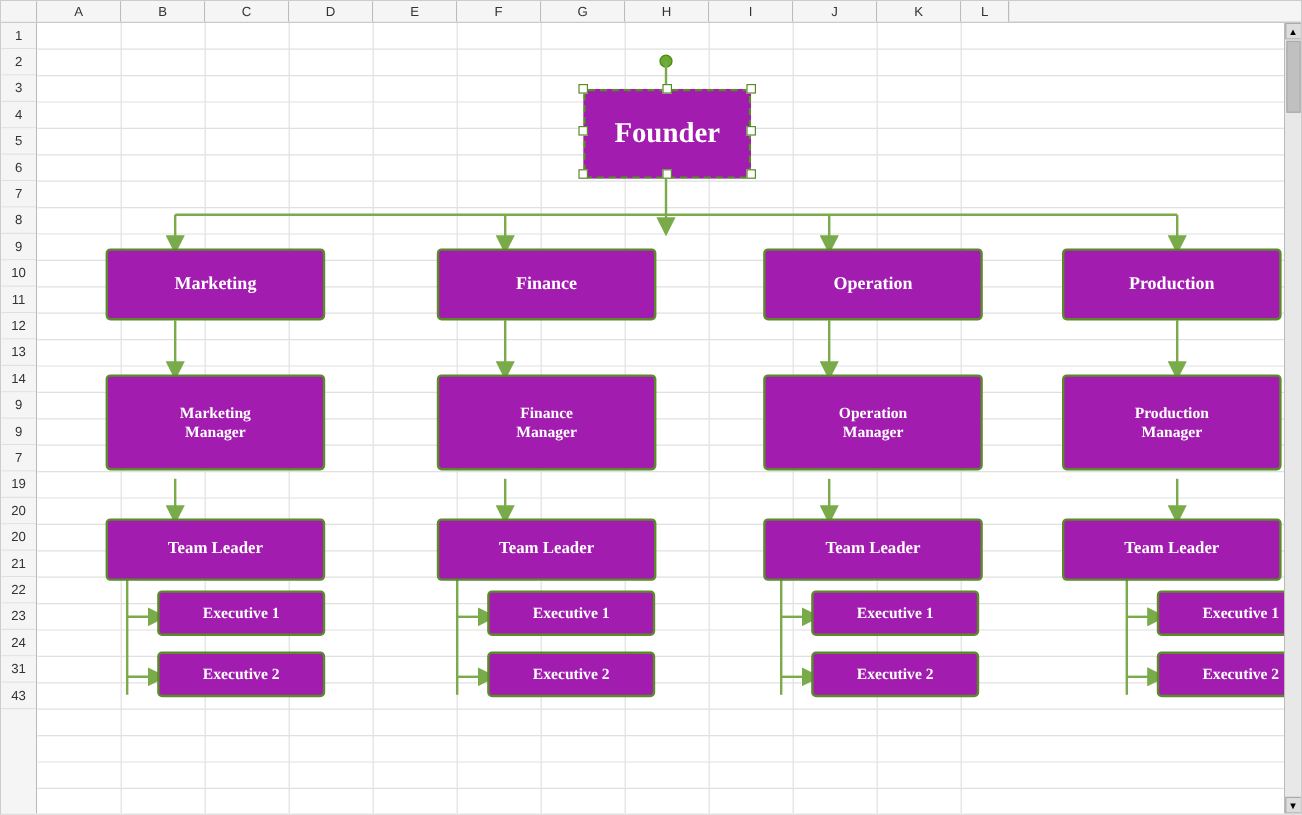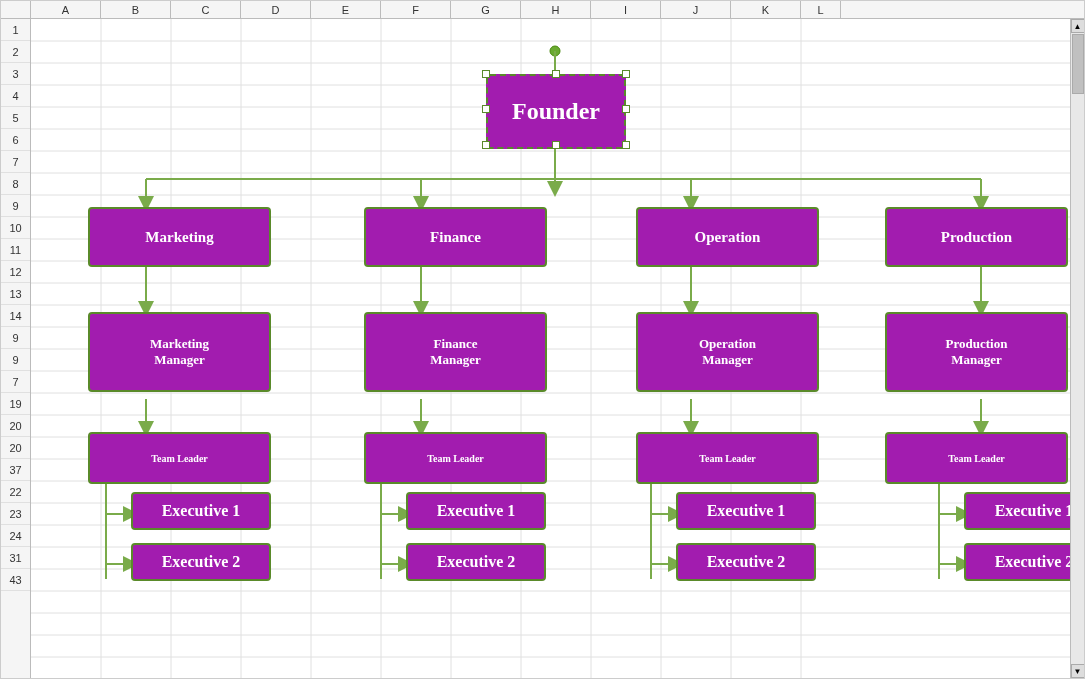--- a/index.html
+++ b/index.html
@@ -99,25 +99,25 @@
 
     .org-box.dept {
       font-size: 15px;
     }
 
     .org-box.manager {
       font-size: 13px;
     }
 
     .org-box.team-leader {
-      font-size: 10px;
+      font-size: 14px;
     }
 
     .org-box.executive {
-      font-size: 16px;
+      font-size: 13px;
     }
 
     
     .selection-handle {
       position: absolute;
       width: 8px;
       height: 8px;
       background: #fff;
       border: 1px solid #5a8a2a;
       z-index: 10;
@@ -197,21 +197,21 @@
       <div class="row-number" style="height:22px">11</div>
       <div class="row-number" style="height:22px">12</div>
       <div class="row-number" style="height:22px">13</div>
       <div class="row-number" style="height:22px">14</div>
       <div class="row-number" style="height:22px">9</div>
       <div class="row-number" style="height:22px">9</div>
       <div class="row-number" style="height:22px">7</div>
       <div class="row-number" style="height:22px">19</div>
       <div class="row-number" style="height:22px">20</div>
       <div class="row-number" style="height:22px">20</div>
-      <div class="row-number" style="height:22px">37</div>
+      <div class="row-number" style="height:22px">21</div>
       <div class="row-number" style="height:22px">22</div>
       <div class="row-number" style="height:22px">23</div>
       <div class="row-number" style="height:22px">24</div>
       <div class="row-number" style="height:22px">31</div>
       <div class="row-number" style="height:22px">43</div>
     </div>
 
     <div class="chart-area">
 
       <svg class="grid-lines" style="position:absolute;top:0;left:0;width:100%;height:100%;">

